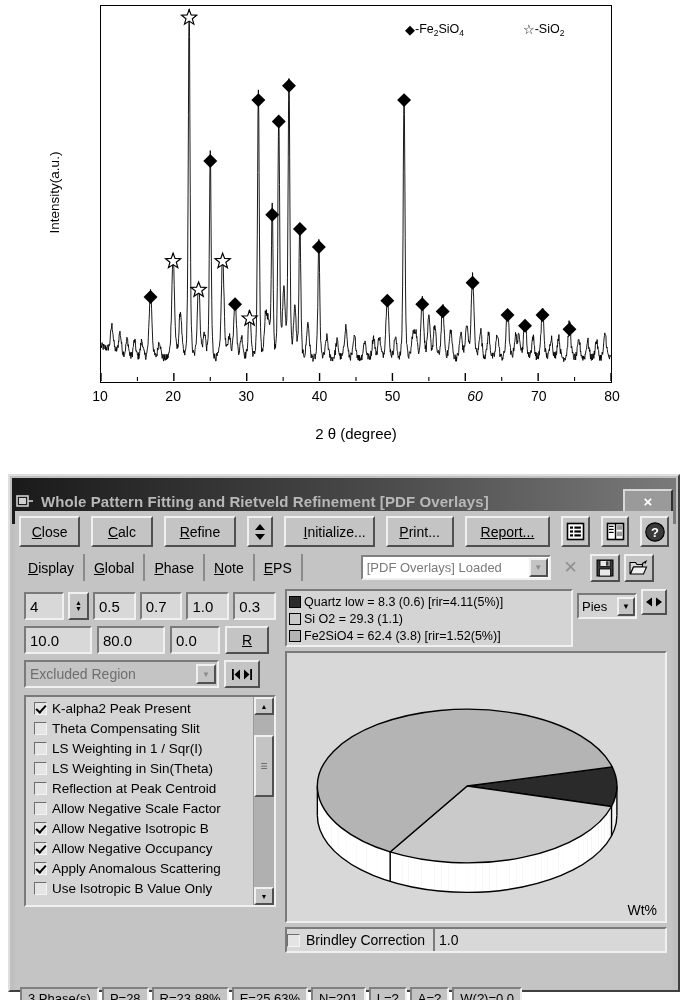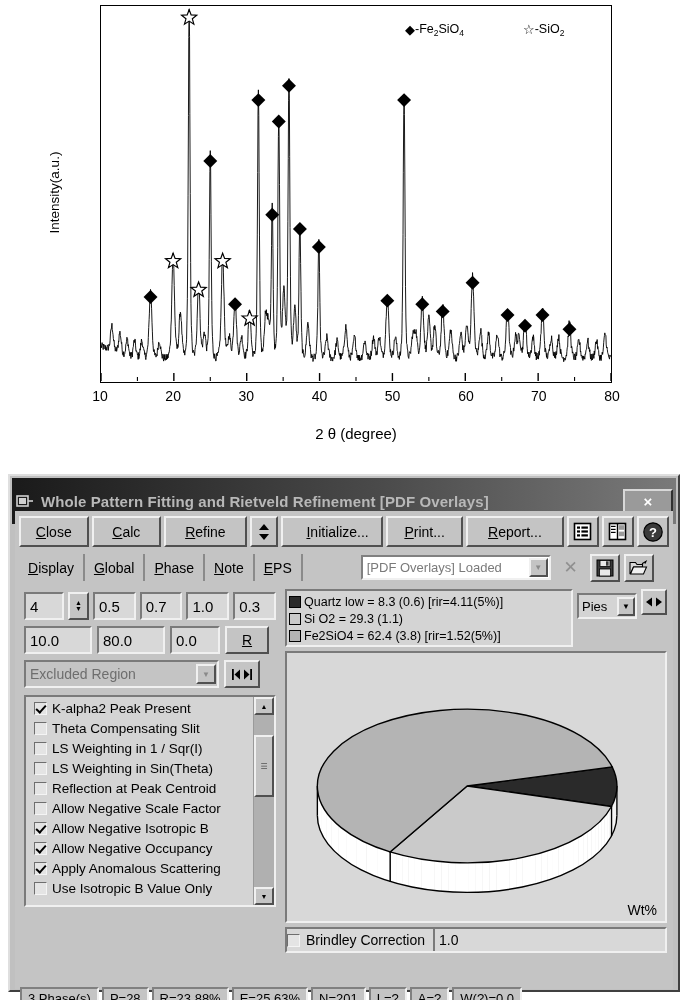--- a/index.html
+++ b/index.html
@@ -125,41 +125,41 @@
     left: 5px; top: 35px;
     width: 658px; height: 478px;
     background: #c4c4c4;
     box-sizing: border-box;
   }
 
   
   #toolbar1 {
     position: absolute; left: 4px; top: 3px;
     width: 650px; height: 35px;
-    display: flex; align-items: center; gap: 3px;
+    display: flex; align-items: center; gap: 11px;
   }
   .tbtn {
     background: #c4c4c4;
     border: 2px solid;
     border-color: #f0f0f0 #505050 #505050 #f0f0f0;
     height: 31px;
     display: flex; align-items: center; justify-content: center;
     font-size: 14px;
     box-sizing: border-box;
     cursor: pointer;
     color: #000;
   }
   .tbtn u { text-decoration: underline; }
   .tb-close { width: 74px; }
   .tb-calc { width: 74px; }
   .tb-refine { width: 88px; }
   .tb-spin { width: 30px; }
   .tb-init { width: 108px; padding-left: 11px; }
   .tb-print { width: 82px; }
-  .tb-report { width: 104px; }
+  .tb-report { width: 104px; text-decoration: underline; }
   .tb-icon { width: 34px; }
   .tb-help { width: 34px; }
 
   
   #toolbar2 {
     position: absolute; left: 4px; top: 41px;
     width: 650px; height: 31px;
     display: flex; align-items: center;
   }
   .tab {
@@ -525,21 +525,21 @@
   <div class="legend-wrap" id="legend-si">
     <span class="sym">☆</span><span>-SiO<sub>2</sub></span>
   </div>
 
   <div id="xticklabels">
       <span style="left: 0px;">10</span>
       <span style="left: 73.1429px;">20</span>
       <span style="left: 146.286px;">30</span>
       <span style="left: 219.429px;">40</span>
       <span style="left: 292.571px;">50</span>
-      <span style="left: 366px;">60</span>
+      <span style="left: 375px; font-style: italic;">60</span>
       <span style="left: 438.857px;">70</span>
       <span style="left: 512px;">80</span>
     </div>
   <div id="xlabel">2 θ (degree)</div>
 </div>
 
 <div id="rietveld-window">
 
   <div id="titlebar">
     <span id="title-icon">

